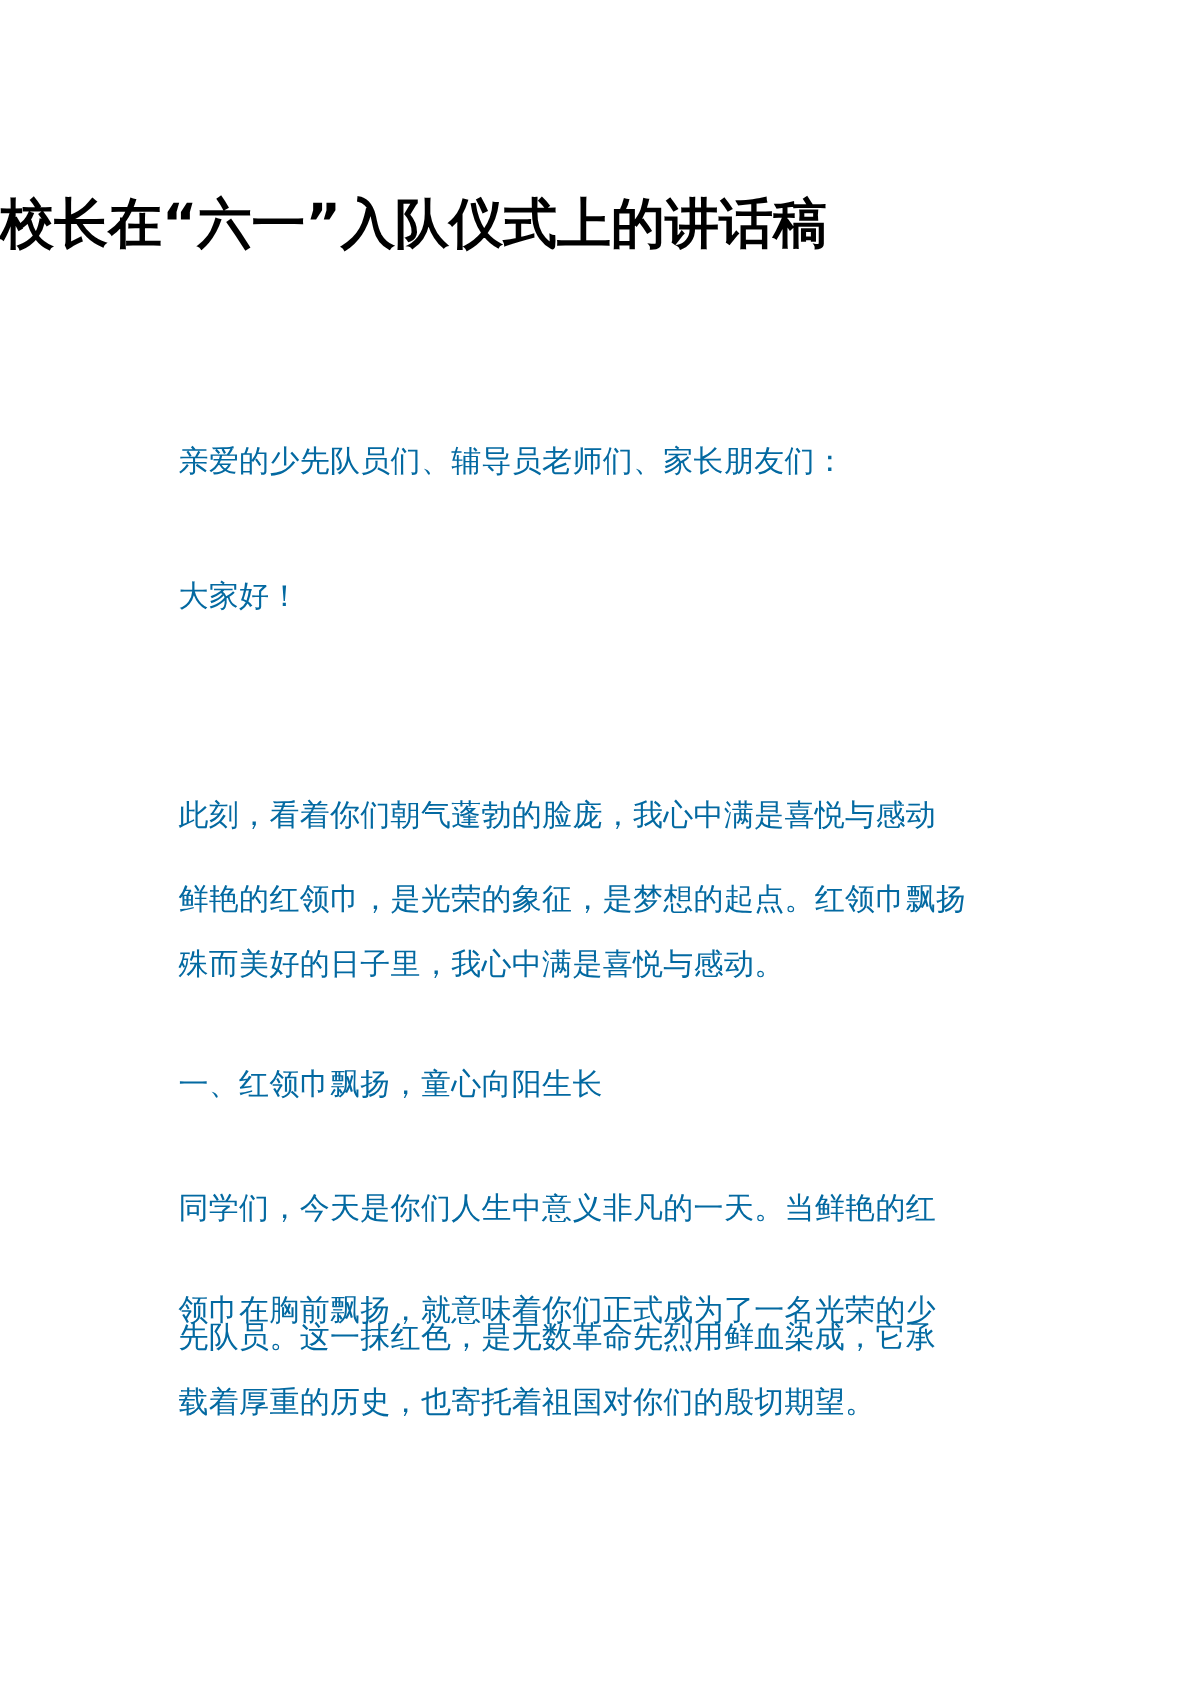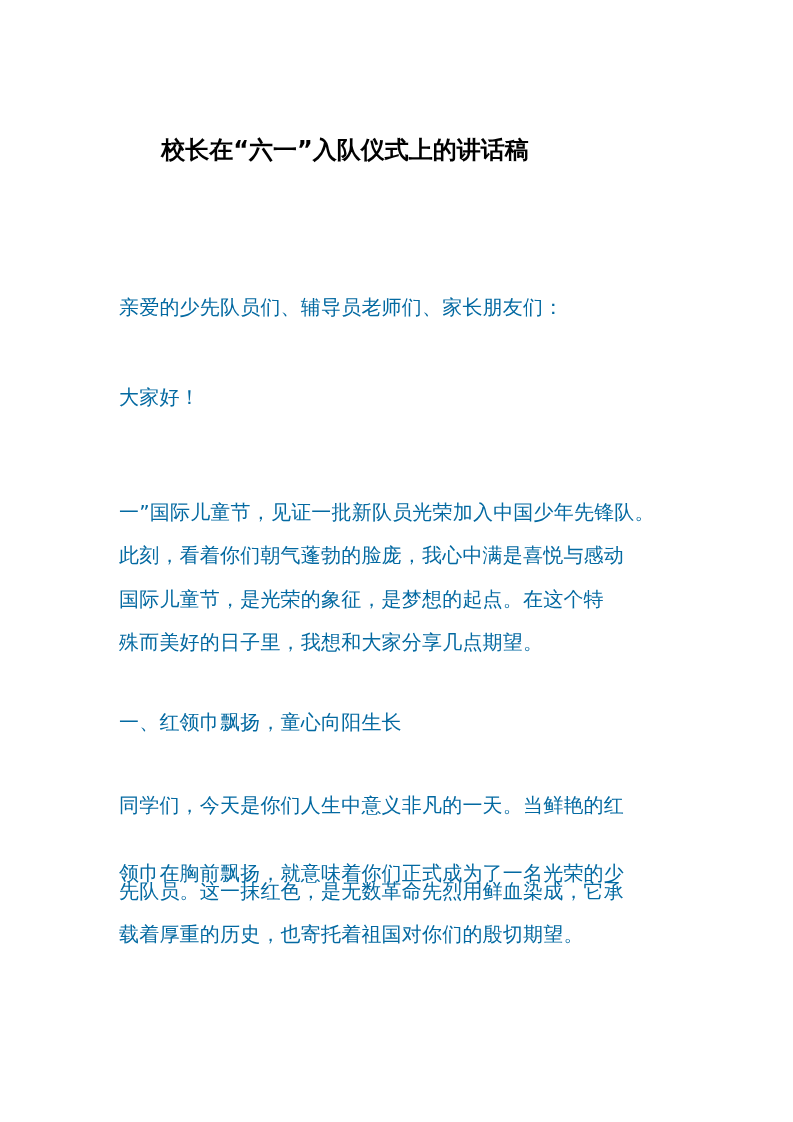--- a/index.html
+++ b/index.html
@@ -1,36 +1,35 @@
 <!DOCTYPE html>
 <html><head>
   <meta charset="utf-8">
   <style>
     html, body { margin: 0; padding: 0; background: #ffffff; }
     body { width: 793px; height: 1122px; position: relative; overflow: hidden;
            font-family: "DejaVu Sans", "Liberation Sans", sans-serif; color: #111111; }
     .page { position: absolute; left: 0; top: 0; width: 793px; height: 1122px; background: #fff; }
-    .title { position: absolute; left: 0; width: 690px; top: 128px; text-align: center;
-             font-size: 24px; font-weight: bold; line-height: 44px; color: #000; letter-spacing: 0px; }
+    .title { position: absolute; left: 0; width: 690px; top: 128px; text-align: left;
+             font-size: 36px; font-weight: bold; line-height: 44px; color: #000; letter-spacing: 0px; }
     .line { position: absolute; left: 119px; font-size: 20px; line-height: 30px; color: #0369a1;
             white-space: nowrap; letter-spacing: 0.2px; }
   </style>
 </head>
 <body>
 
 <div class="page">
   <div class="title">校长在“六一”入队仪式上的讲话稿</div>
 
   <div class="line" style="top:292px">亲爱的少先队员们、辅导员老师们、家长朋友们：</div>
   <div class="line" style="top:382px">大家好！</div>
 
-  <div class="line" style="top:497px">一”国际儿童节，见证一批新队员光荣加入中国少年先锋队。</div>
-  <div class="line" style="top:540px">此刻，看着你们朝气蓬勃的脸庞，我心中满是喜悦与感动</div>
-  <div class="line" style="top:584px">国际儿童节，是光荣的象征，是梦想的起点。在这个特</div>
-  <div class="line" style="top:627px">殊而美好的日子里，我想和大家分享几点期望。</div>
+  <div class="line" style="top:528px">此刻，看着你们朝气蓬勃的脸庞，我心中满是喜悦与感动</div>
+  <div class="line" style="top:584px">鲜艳的红领巾，是光荣的象征，是梦想的起点。红领巾飘扬</div>
+  <div class="line" style="top:627px">殊而美好的日子里，我心中满是喜悦与感动。</div>
 
   <div class="line" style="top:707px">一、红领巾飘扬，童心向阳生长</div>
 
   <div class="line" style="top:790px">同学们，今天是你们人生中意义非凡的一天。当鲜艳的红</div>
   <div class="line" style="top:858px">领巾在胸前飘扬，就意味着你们正式成为了一名光荣的少</div>
   <div class="line" style="top:876px">先队员。这一抹红色，是无数革命先烈用鲜血染成，它承</div>
   <div class="line" style="top:919px">载着厚重的历史，也寄托着祖国对你们的殷切期望。</div>
 </div>
 
 </body></html>

